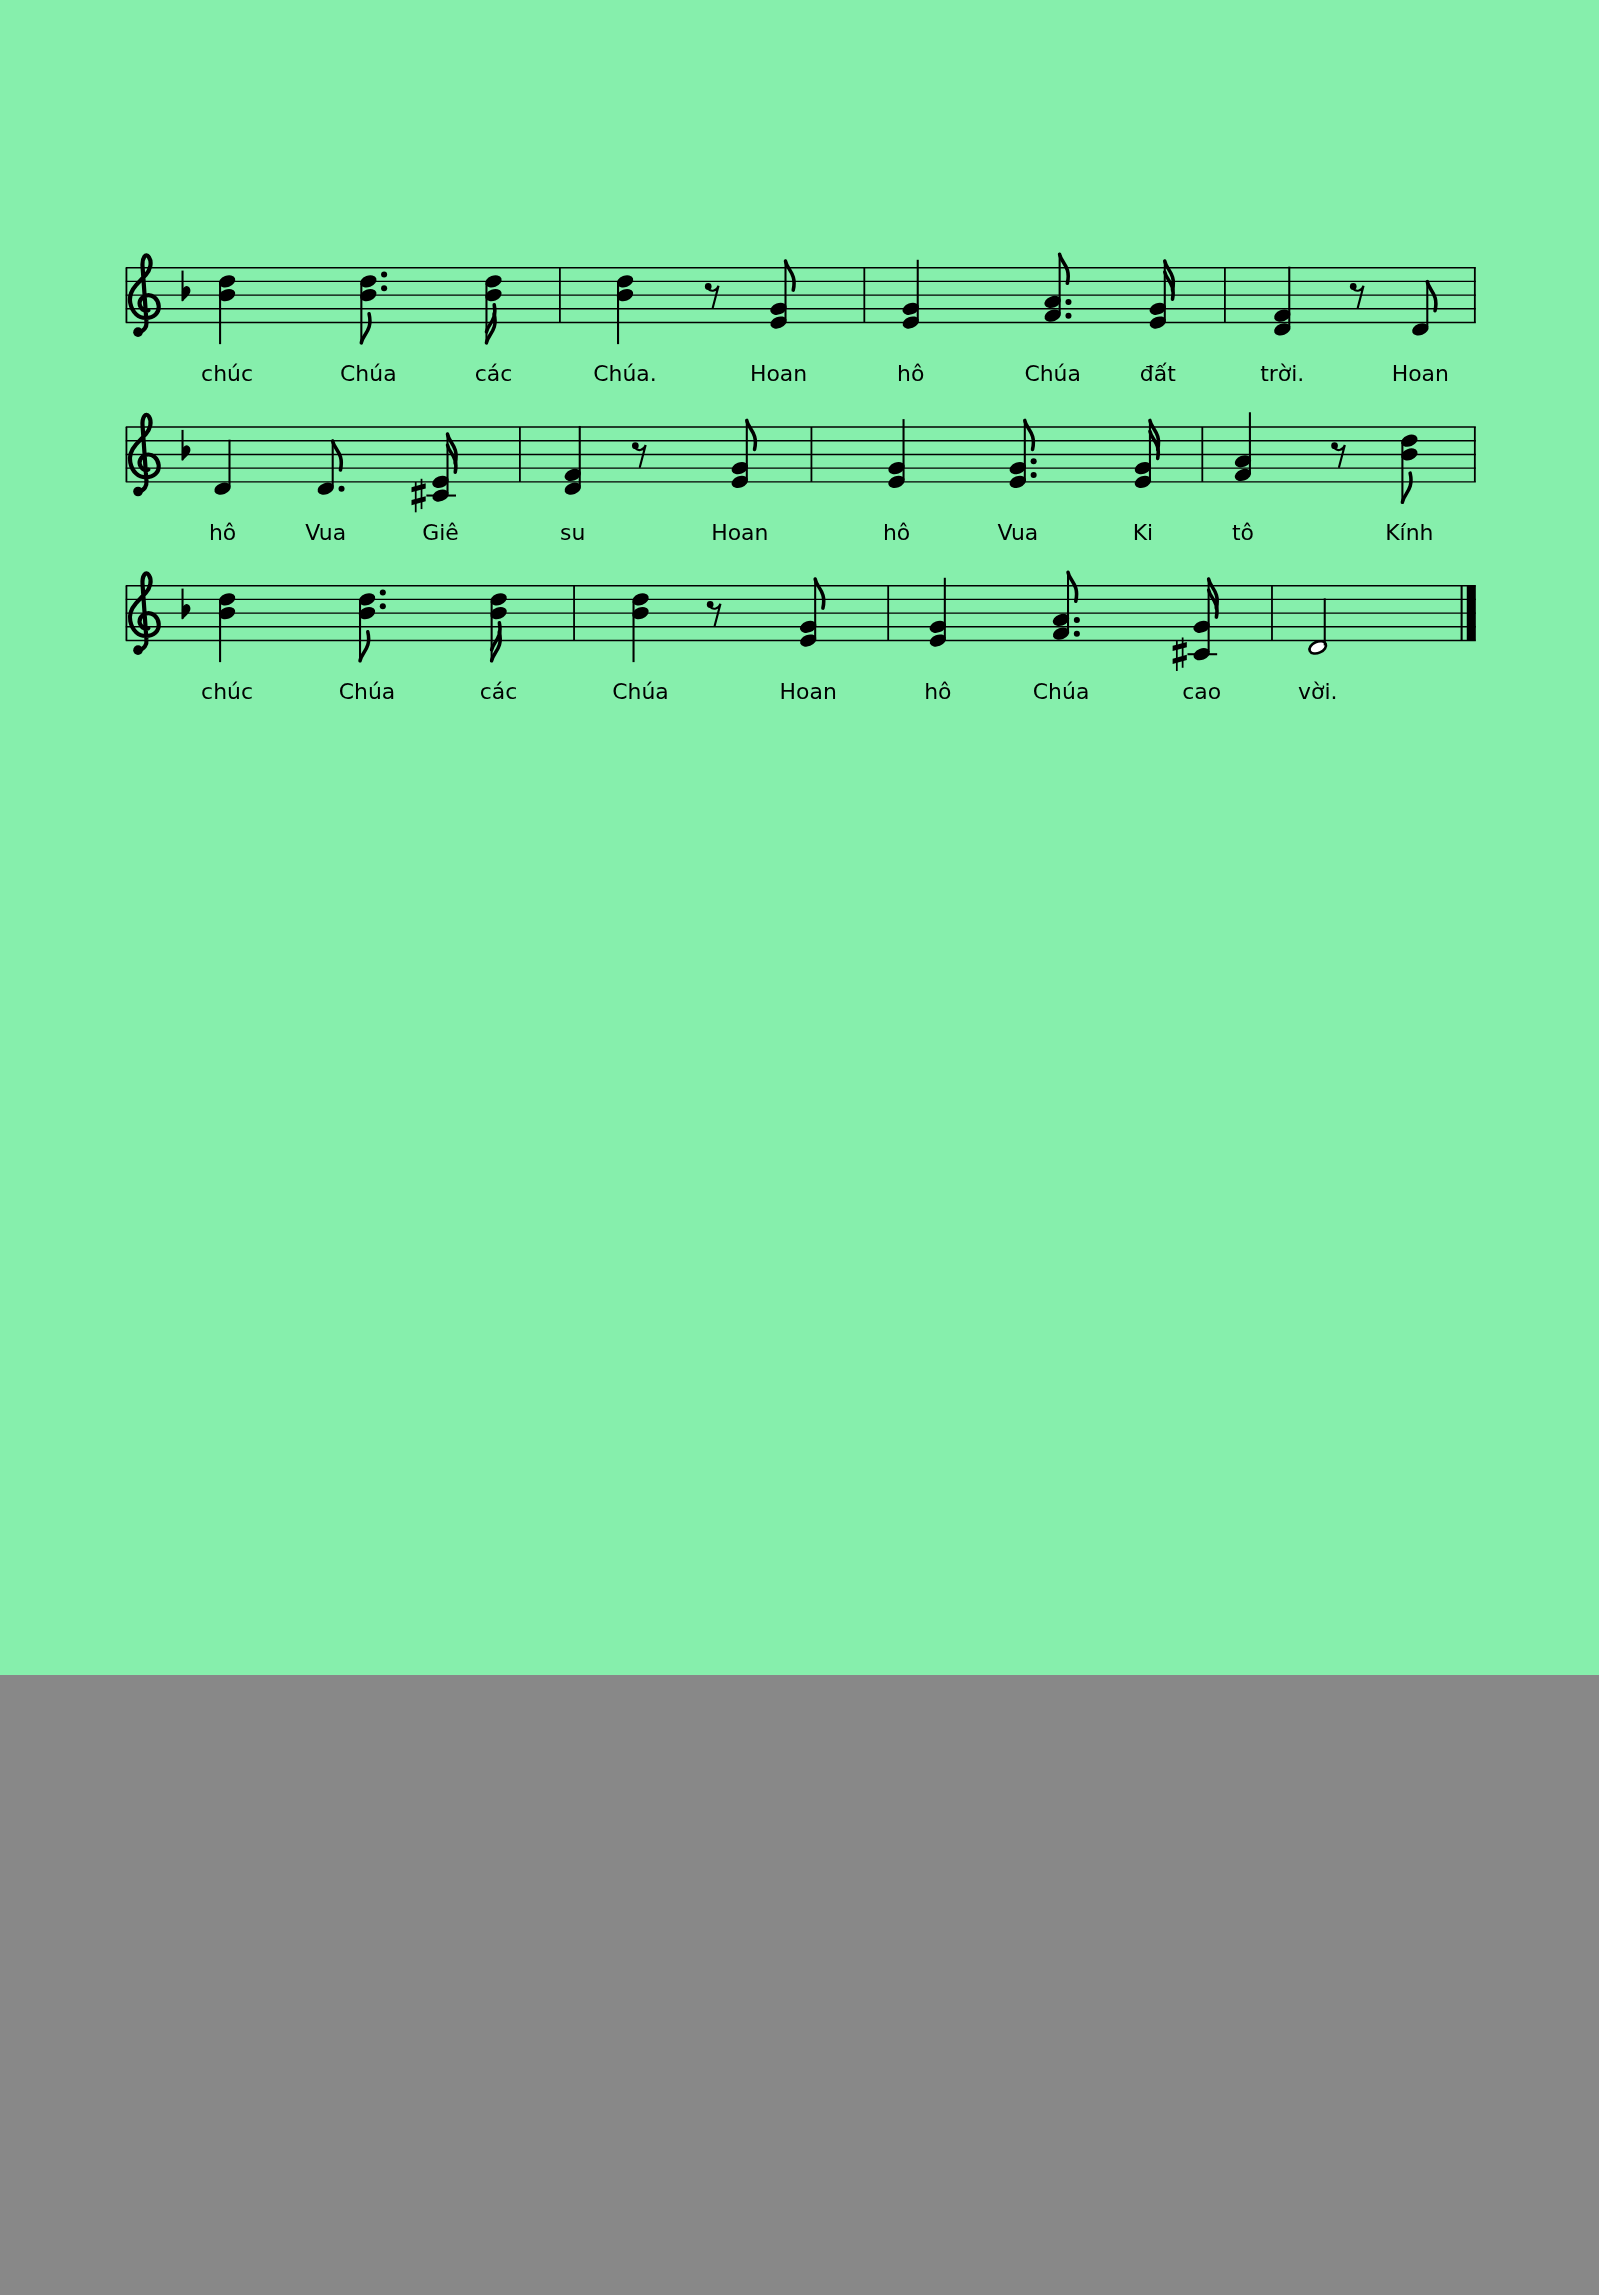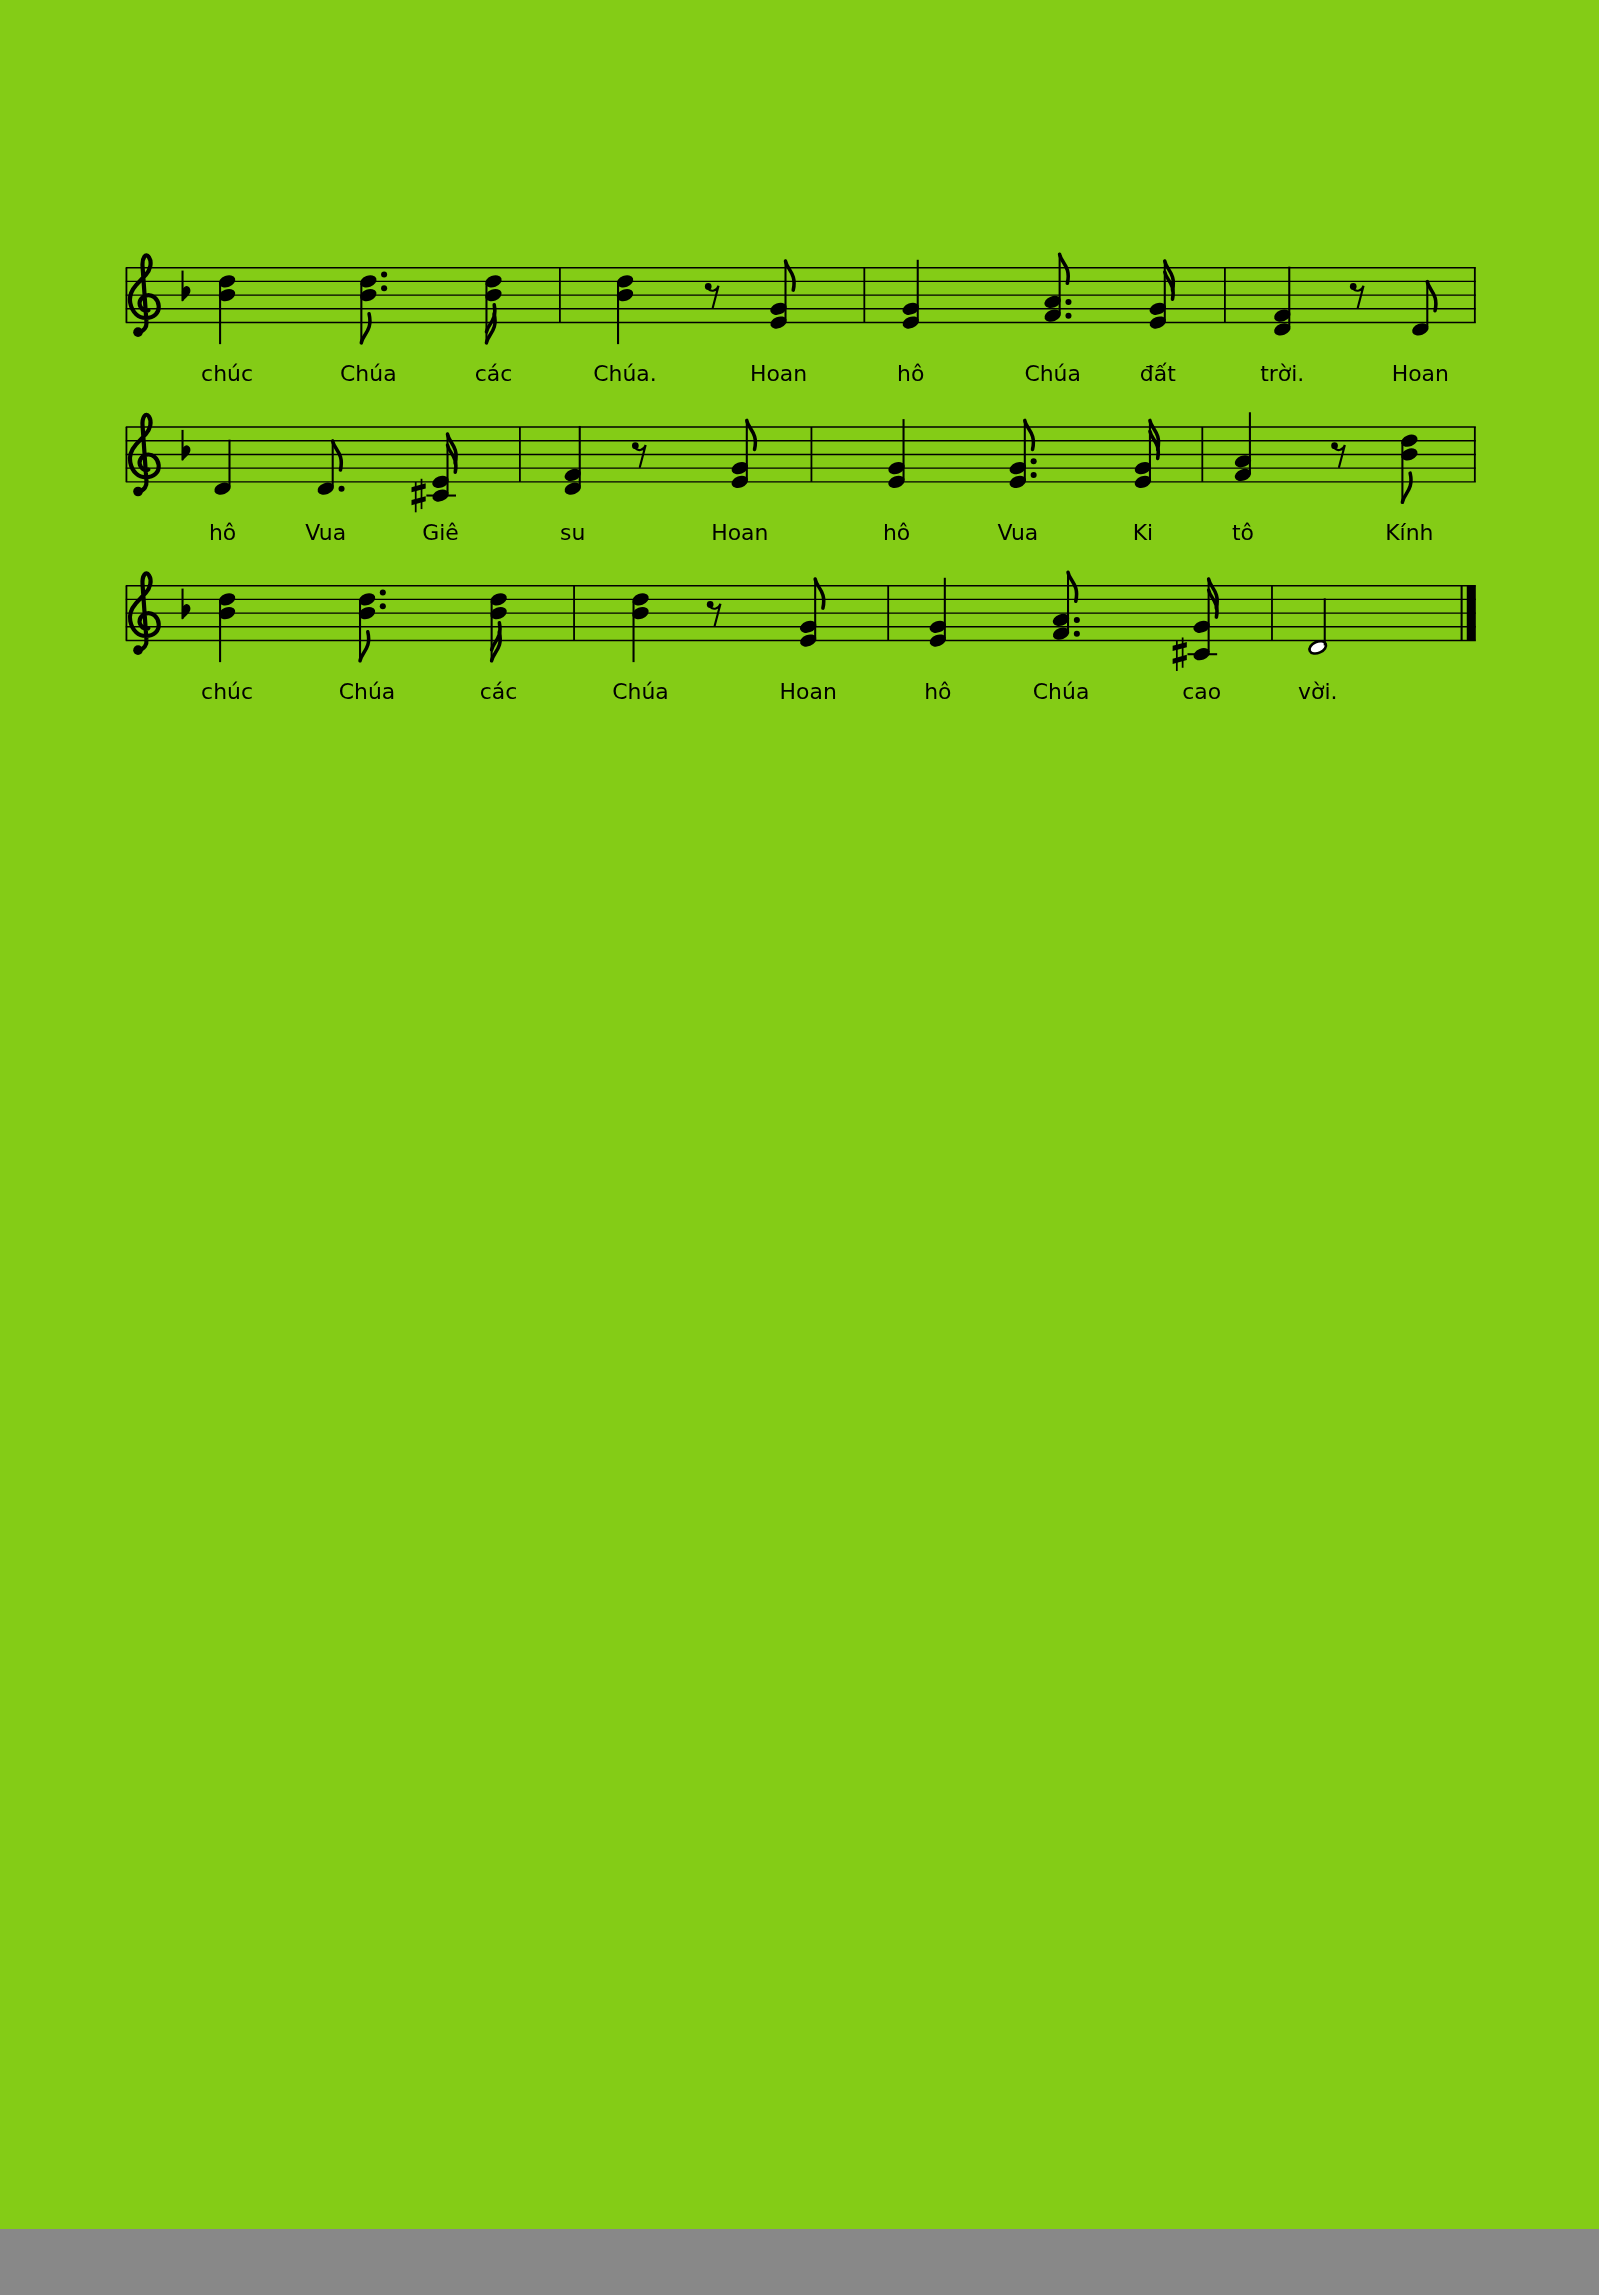--- a/index.html
+++ b/index.html
@@ -1,16 +1,16 @@
 <!DOCTYPE html>
 <html style="font-size:10.3px"><head>
 <meta charset="utf-8">
 <style>
   html,body{margin:0;padding:0;background:#888;}
-  .page{position:relative;width:1599px;height:2229px;background:#84cc16;overflow:hidden;
+  .page{position:relative;width:1599px;height:1675px;background:#86efac;overflow:hidden;
         font-family:"DejaVu Sans","Liberation Sans",sans-serif;}
   #score-svg{position:absolute;left:0;top:0;width:1599px;height:2295px;}
   .lyric{font-family:"DejaVu Sans","Liberation Sans",sans-serif;font-size:34px;fill:#000;}
   .footer{position:absolute;left:0;top:2156px;width:100%;display:flex;justify-content:center;
           align-items:center;gap:10.3px;}
   .footer-text{font-family:"DejaVu Serif","Liberation Serif",serif;font-size:21px;color:#151515;
                letter-spacing:0.2px;}
   .pdf-icon{flex:0 0 auto;}
 </style>
 </head>

